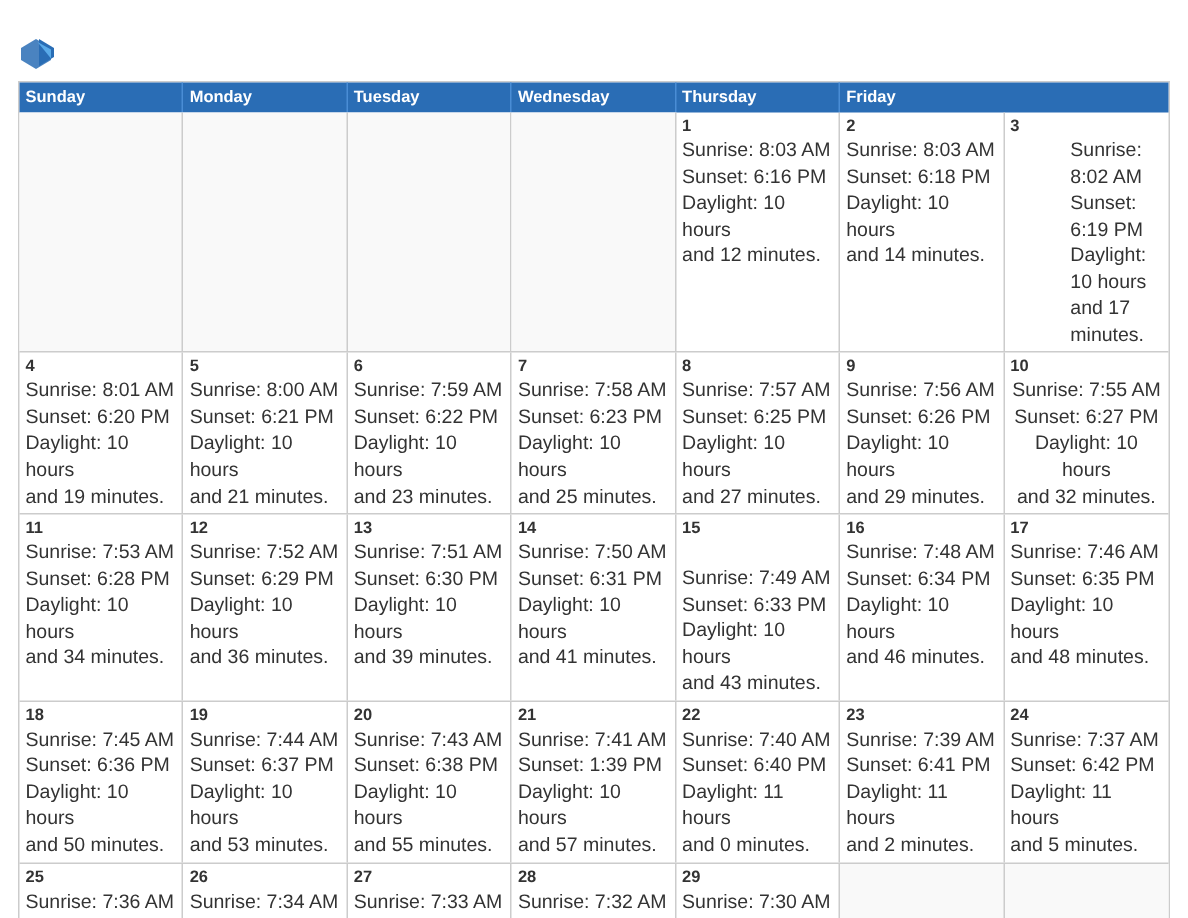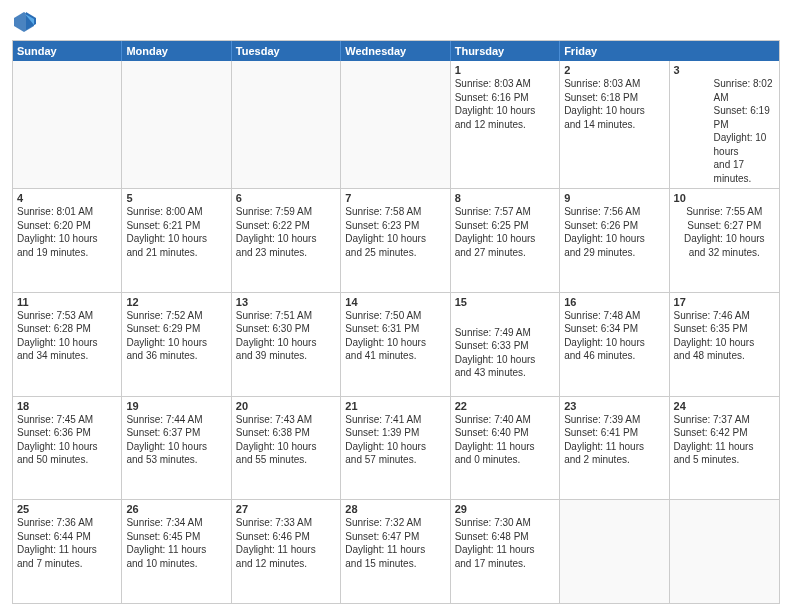--- a/index.html
+++ b/index.html
@@ -8,21 +8,21 @@
       background: #fff;
       width: 792px;
       height: 612px;
       overflow: hidden;
     }
     .page {
       width: 792px;
       height: 612px;
       display: flex;
       flex-direction: column;
-      padding: 10px 12px 8px 12px;
+      padding: 24px 12px 8px 12px;
     }
     .header {
       display: flex;
       justify-content: space-between;
       align-items: flex-start;
       margin-bottom: 6px;
     }
     .logo {
       display: flex;
       align-items: center;
@@ -102,21 +102,21 @@
     }
     .cal-cell:last-child { border-right: none; }
     .cal-cell.empty { background: #f9f9f9; }
     .day-num {
       font-size: 11px;
       font-weight: bold;
       display: block;
       margin-bottom: 1px;
     }
     .day-info {
-      font-size: 10px;
+      font-size: 13px;
       line-height: 1.35;
       color: #333;
     }
   </style>
 </head>
 <body>
 
 <div class="page">
   <div class="header">
     <div class="logo">

